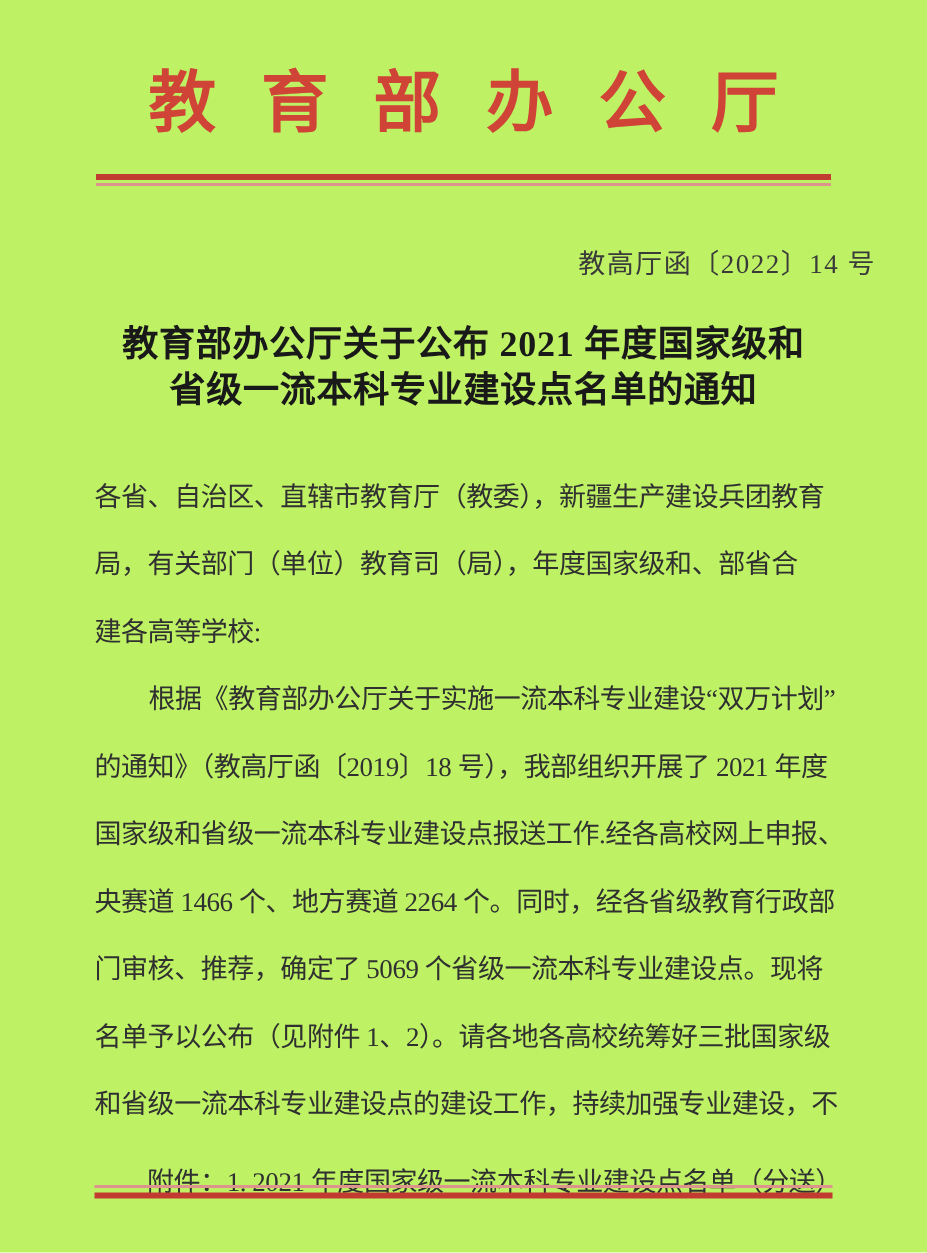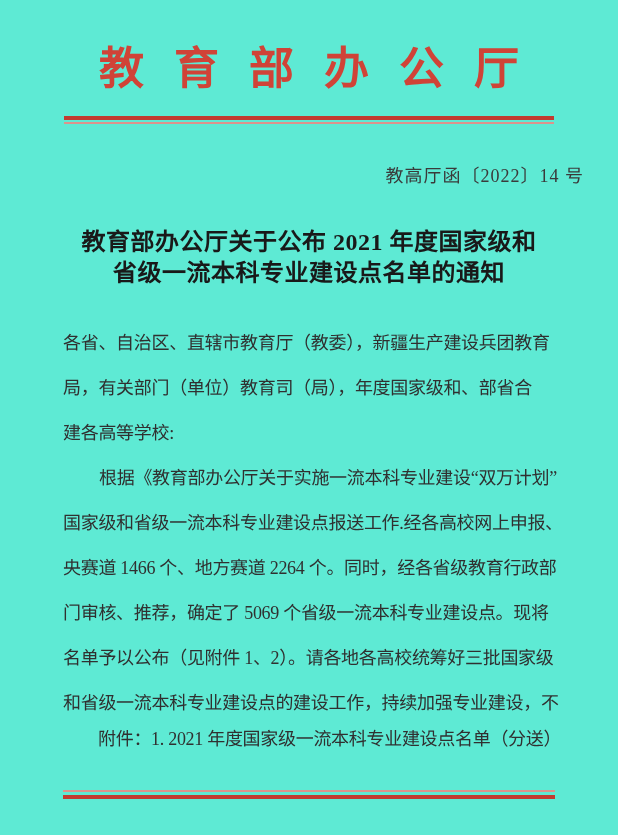--- a/index.html
+++ b/index.html
@@ -6,21 +6,21 @@
   html, body {
     margin: 0;
     padding: 0;
     background: #ffffff;
   }
   .page {
     position: relative;
     width: 618px;
     height: 835px;
     margin: 0 auto;
-    background: #5eead4;
+    background: #bef264;
     overflow: hidden;
     font-family: "Liberation Serif", "DejaVu Serif", serif;
   }
 
   
   .office-name {
     padding-top: 47px;
     text-align: center;
     line-height: 1;
   }
@@ -47,21 +47,21 @@
     padding-right: 34px;
     text-align: right;
     font-size: 18px;
     letter-spacing: 1px;
     color: #3a3a3a;
     line-height: 21px;
   }
 
   
   .title {
-    margin: 40px 0 0;
+    margin: 28px 0 0;
     text-align: center;
     font-size: 24px;
     line-height: 31px;
     font-weight: bold;
     color: #191919;
     letter-spacing: 0.5px;
   }
 
   
   .body-text {
@@ -69,21 +69,21 @@
     font-size: 18px;
     line-height: 33px;
     letter-spacing: -0.3px;
     color: #303030;
   }
   .line { white-space: nowrap; margin-top: 12px; }
   .paragraph .line:first-child { text-indent: 36px; }
 
   
   .attachment {
-    margin: 8px 0 0 98px;
+    margin: 24px 0 0 98px;
     font-size: 18px;
     line-height: 22px;
     letter-spacing: -0.3px;
     color: #303030;
     white-space: nowrap;
   }
 
   
   .footer-rule {
     position: absolute;
@@ -118,20 +118,21 @@
   </div>
 
   <div class="body-text">
     <div class="addressee">
       <div class="line">各省、自治区、直辖市教育厅（教委），新疆生产建设兵团教育</div>
       <div class="line">局，有关部门（单位）教育司（局），年度国家级和、部省合</div>
       <div class="line">建各高等学校:</div>
     </div>
     <div class="paragraph">
       <div class="line">根据《教育部办公厅关于实施一流本科专业建设“双万计划”</div>
+      <div class="line">的通知》（教高厅函〔2019〕18 号），我部组织开展了 2021 年度</div>
       <div class="line">国家级和省级一流本科专业建设点报送工作.经各高校网上申报、</div>
       <div class="line">央赛道 1466 个、地方赛道 2264 个。同时，经各省级教育行政部</div>
       <div class="line">门审核、推荐，确定了 5069 个省级一流本科专业建设点。现将</div>
       <div class="line">名单予以公布（见附件 1、2）。请各地各高校统筹好三批国家级</div>
       <div class="line">和省级一流本科专业建设点的建设工作，持续加强专业建设，不</div>
     </div>
   </div>
 
   <div class="attachment">附件：1. 2021 年度国家级一流本科专业建设点名单（分送）</div>
 

